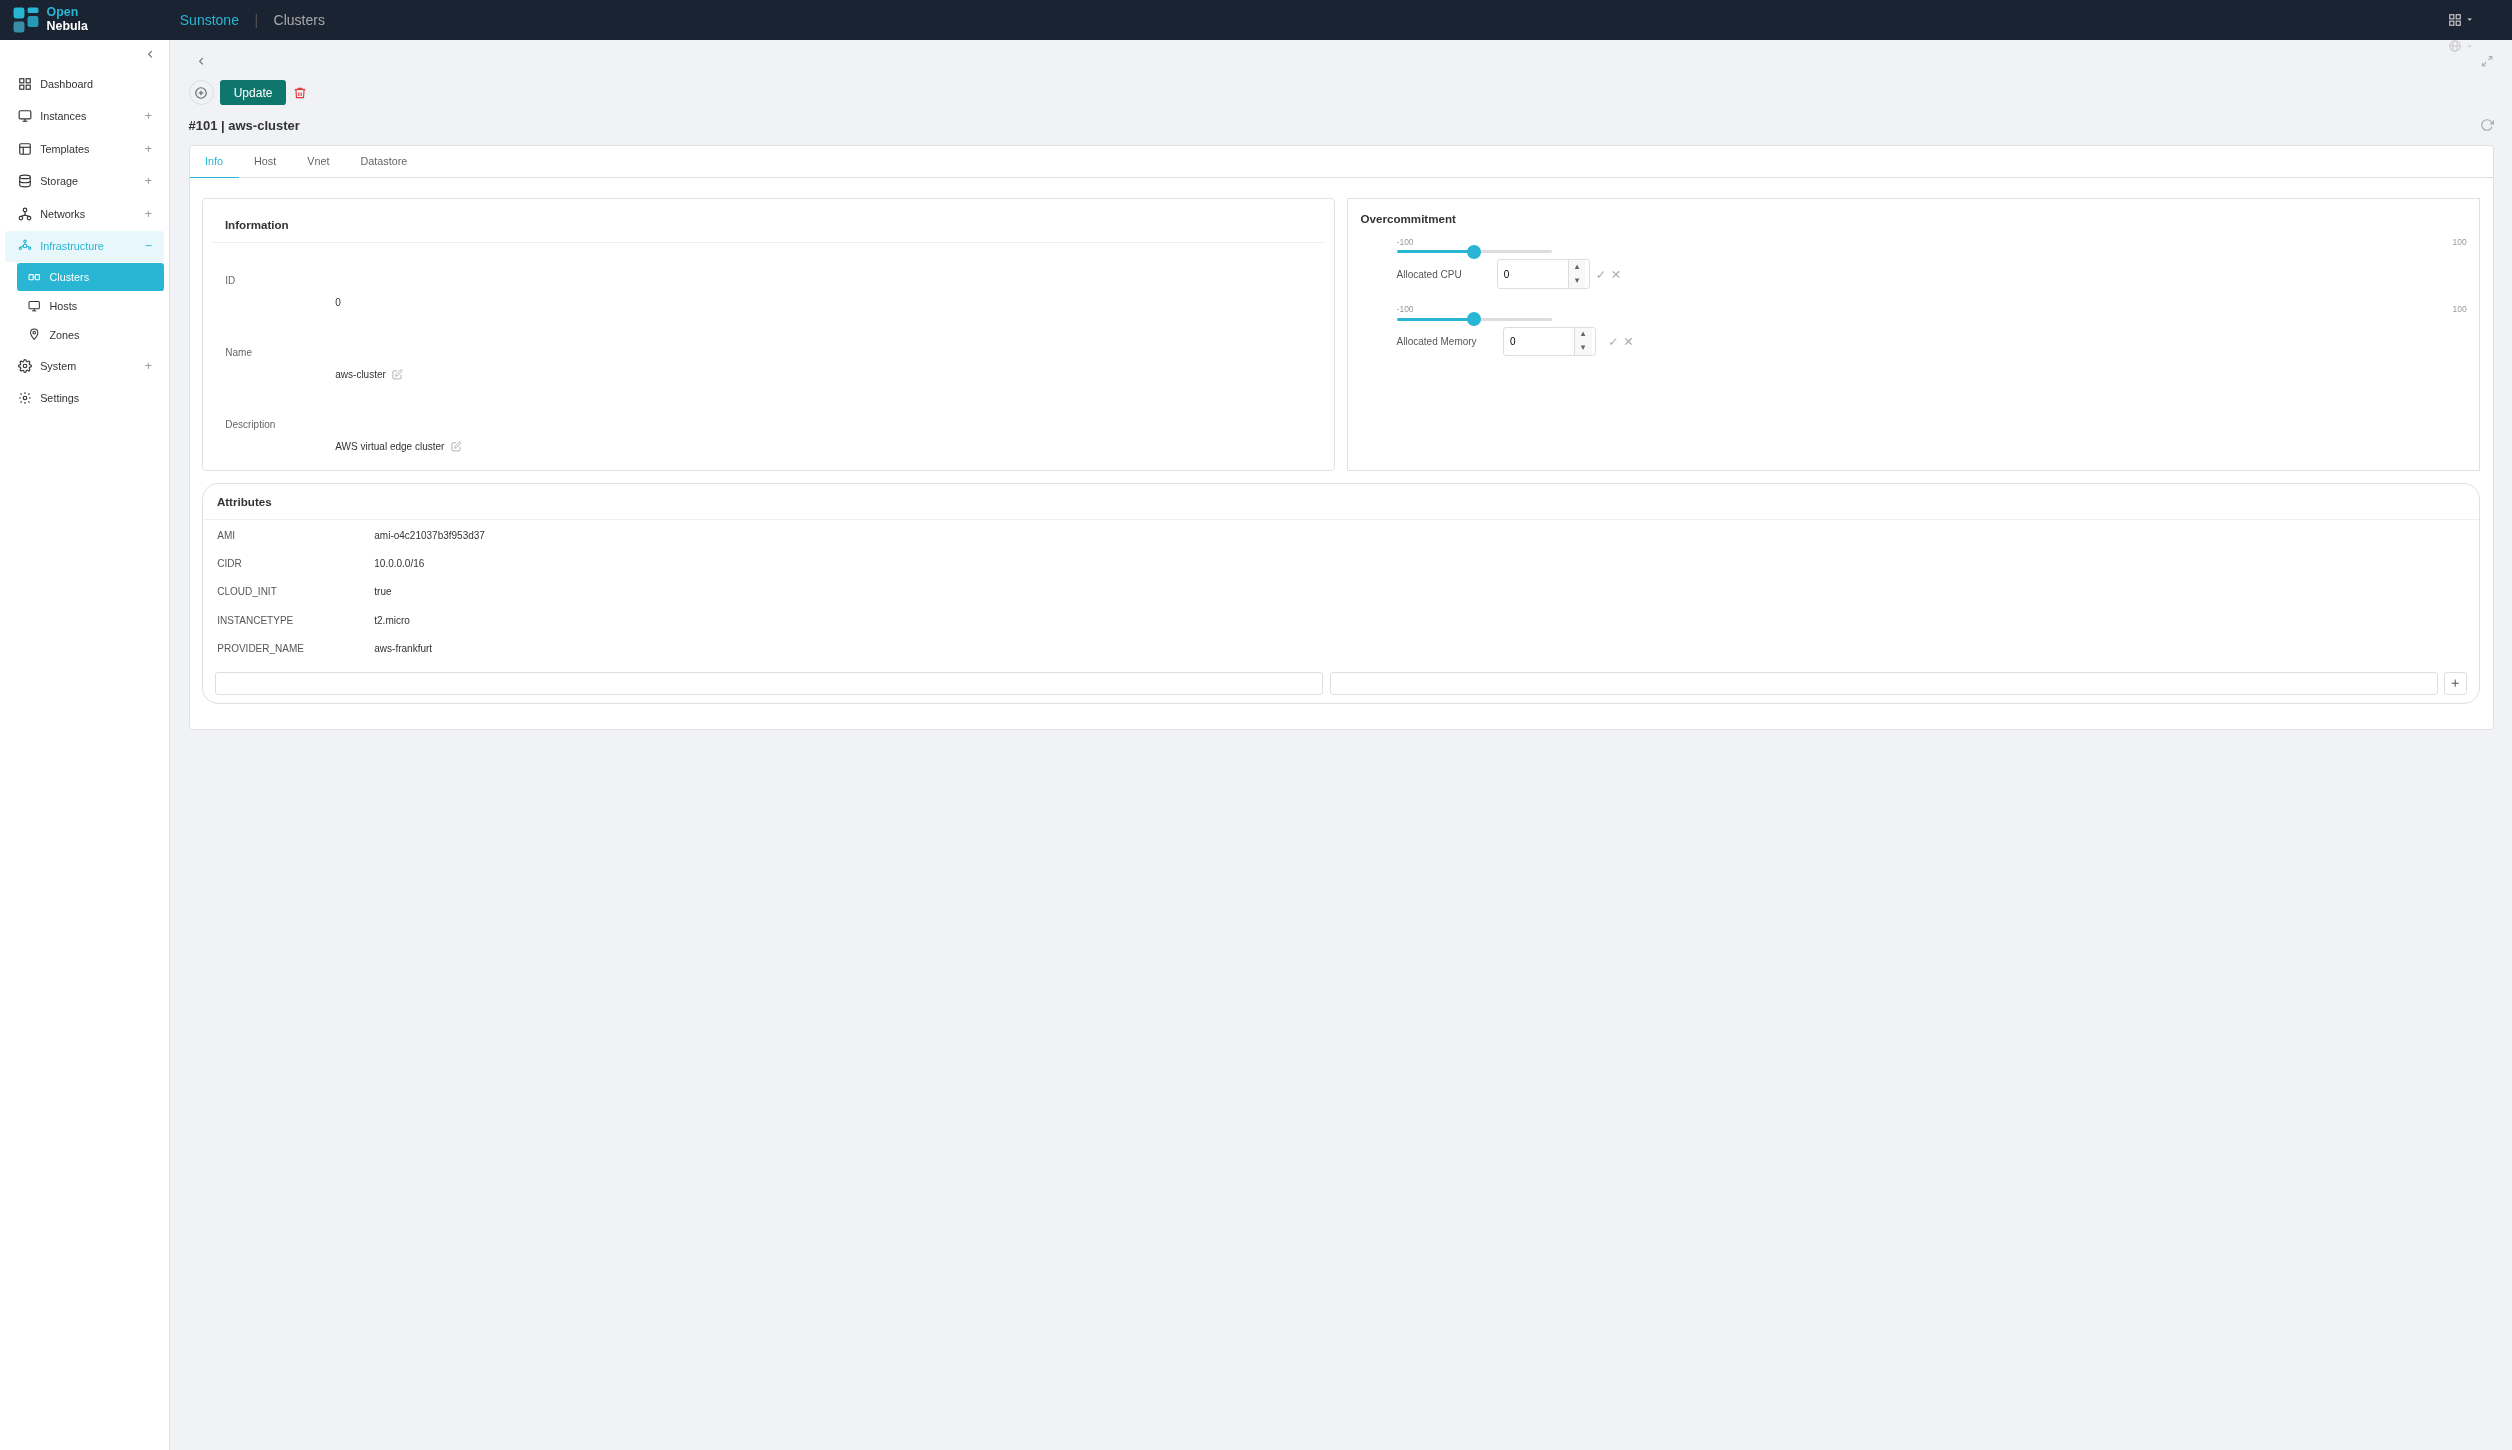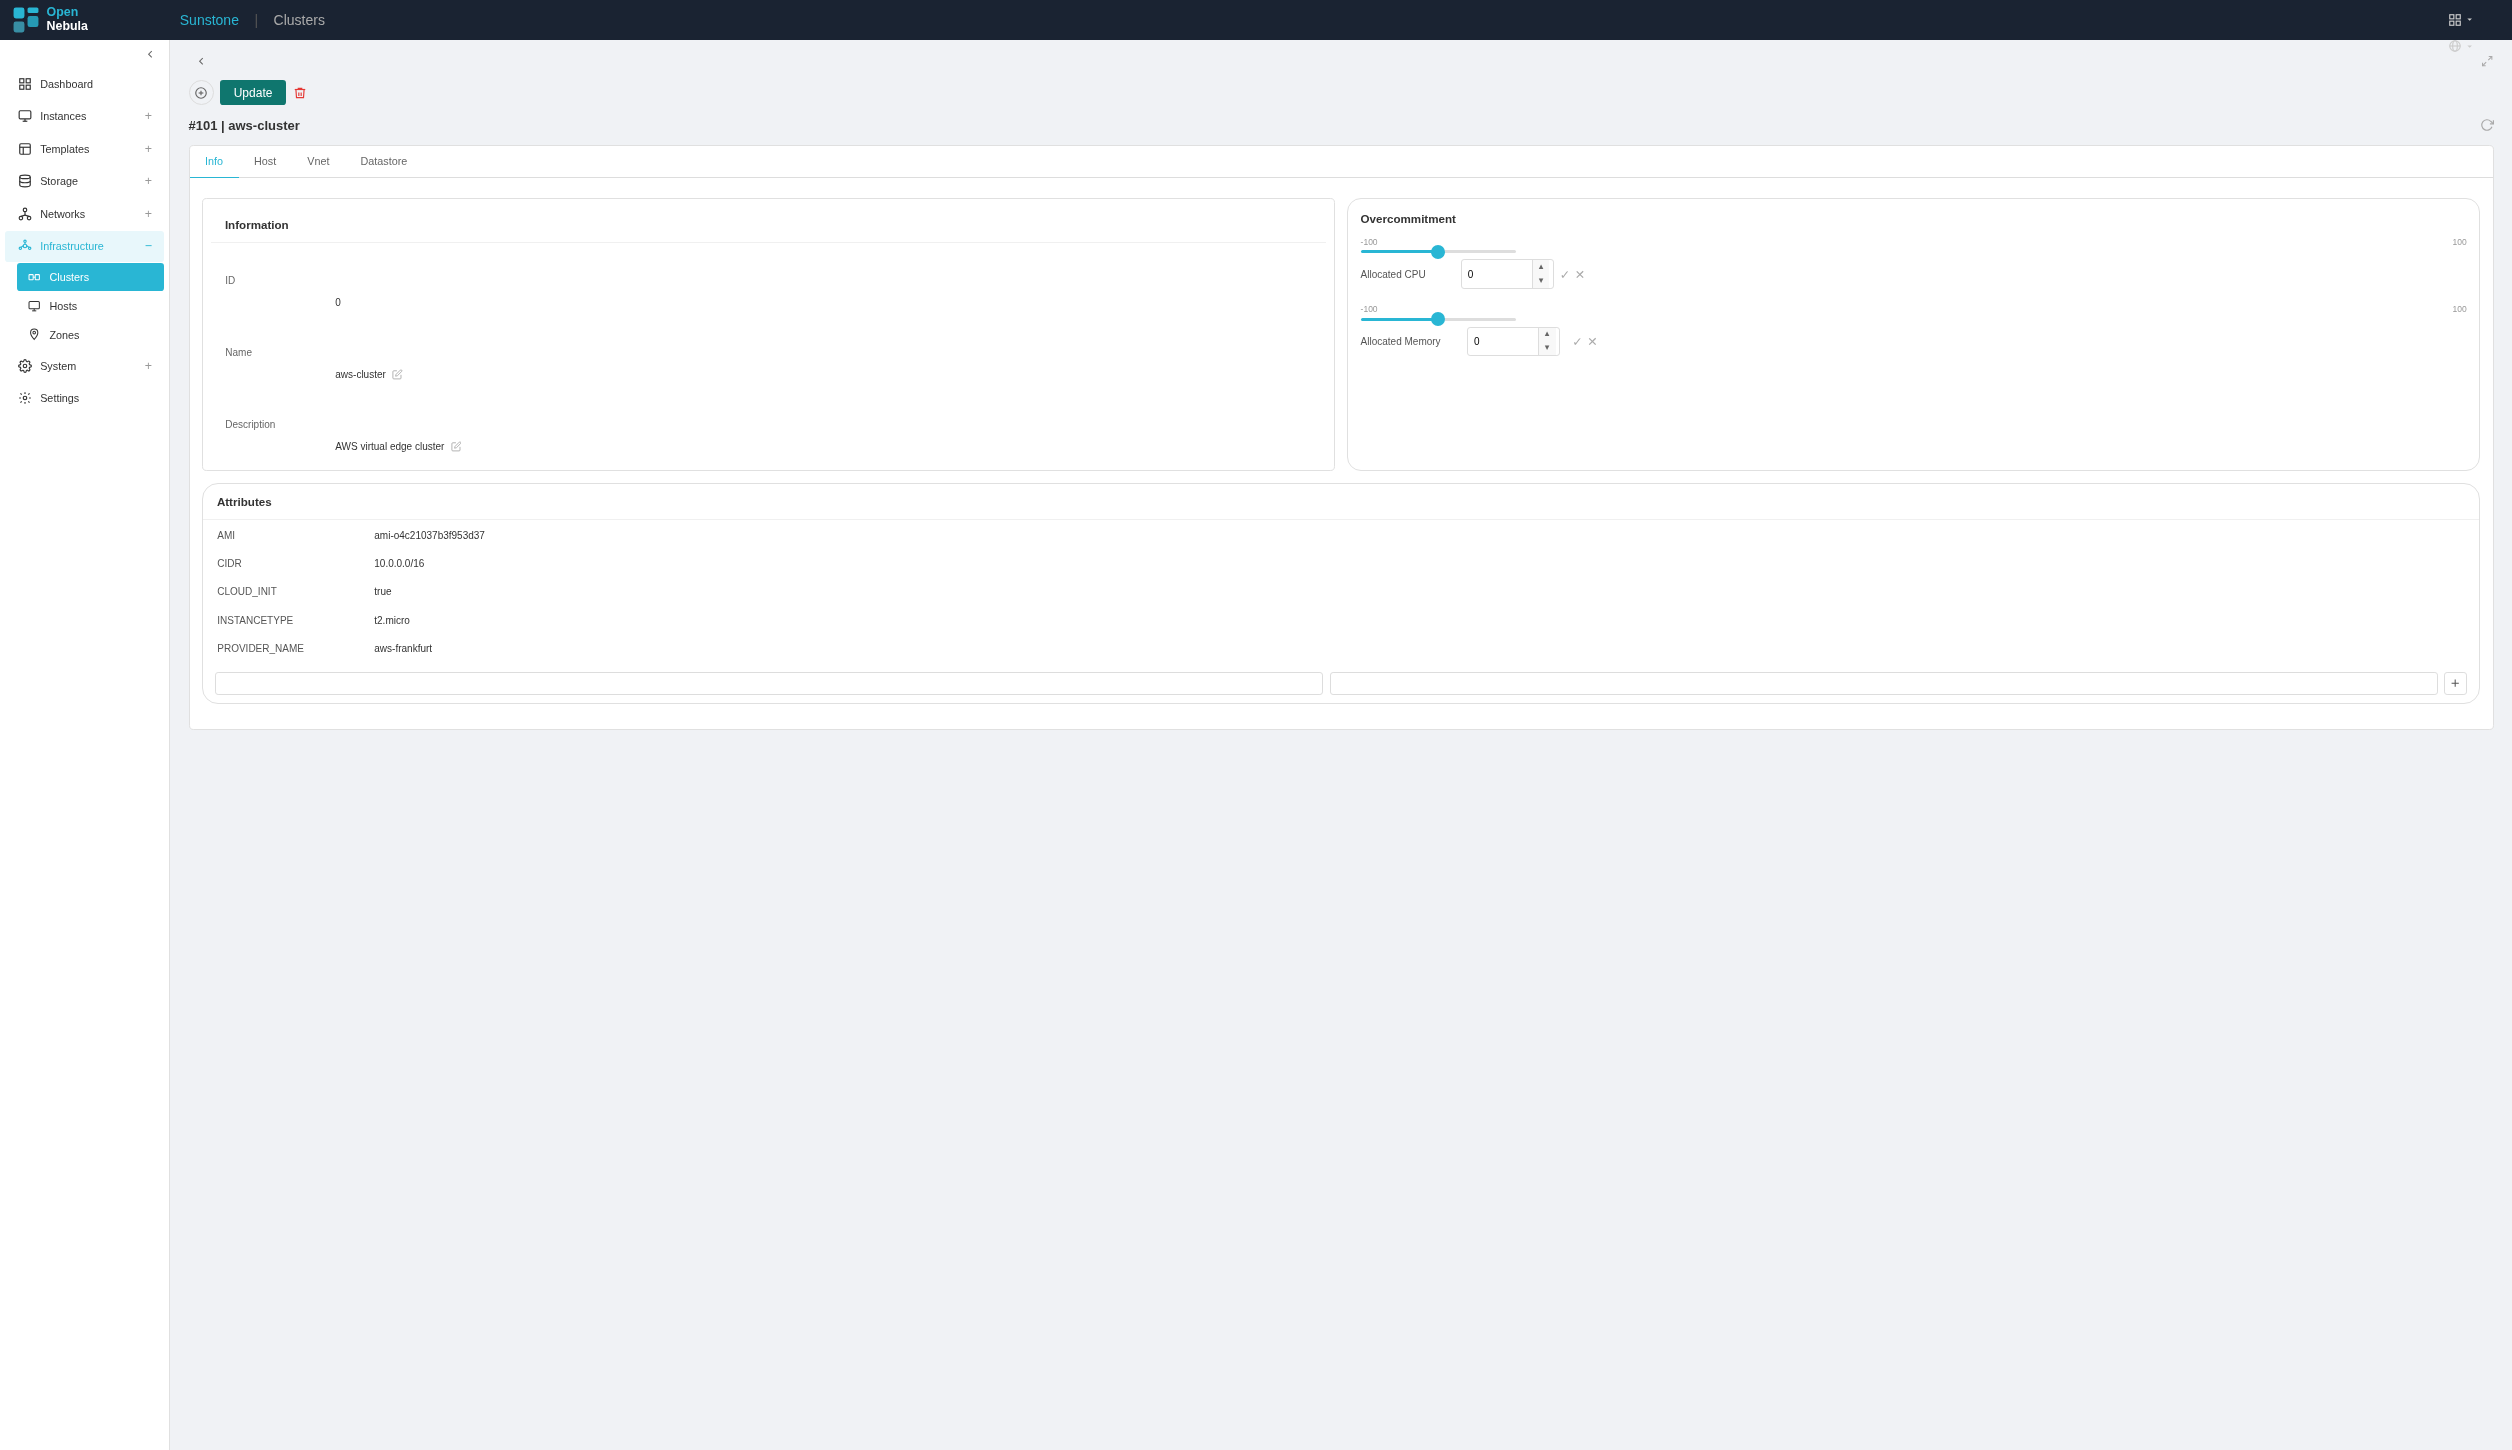--- a/index.html
+++ b/index.html
@@ -54,22 +54,22 @@
     .info-card { background: white; border-radius: 4.6px; border: 0.8px solid #e0e0e0; padding: 8px; }
     .info-table { width: 100%; }
     .info-table tr { border-bottom: 0.8px solid #f5f5f5; }
     .info-table tr:last-child { border-bottom: none; }
     .info-table td { padding: 7.7px 12.4px; vertical-align: middle; margin-top: 44px; }
     .info-table td:first-child { color: #666; font-size: 10px; width: 108px; }
     .info-table td:last-child { color: #333; font-size: 10px; display: flex; align-items: center; gap: 6.2px; }
     .edit-icon { color: #aaa; cursor: pointer; font-size: 10.8px; }
 
     
-    .overcommit-card { background: white; border-radius: 14px; border: 0.8px solid #e0e0e0; padding: 12.4px; }
-    .overcommit-section { margin-bottom: 15.5px; }
+    .overcommit-card { background: white; border-radius: 0; border: 0.8px solid #e0e0e0; padding: 12.4px; }
+    .overcommit-section { margin-bottom: 15.5px; margin-left: 36px; }
     .slider-labels { display: flex; justify-content: space-between; font-size: 8.5px; color: #999; margin-bottom: 3.1px; }
     input[type=range] { -webkit-appearance: none; width: 155px; height: 3.1px; border-radius: 1.5px; background: linear-gradient(to right, #29b6d4 50%, #ddd 50%); outline: none; cursor: pointer; }
     input[type=range]::-webkit-slider-thumb { -webkit-appearance: none; width: 14px; height: 14px; border-radius: 50%; background: #29b6d4; cursor: pointer; }
     .number-input-wrap { display: flex; align-items: center; border: 0.8px solid #ddd; border-radius: 3.1px; overflow: hidden; width: 93px; }
     .number-input { border: none; outline: none; padding: 4.6px 6.2px; font-size: 10px; width: 70px; }
     .number-spinners { display: flex; flex-direction: column; border-left: 0.8px solid #ddd; }
     .spinner-btn { background: #f8f8f8; border: none; cursor: pointer; font-size: 7.7px; padding: 1.5px 4.6px; line-height: 1.4; color: #666; }
     .action-icons { display: flex; gap: 4.6px; align-items: center; margin-left: 6.2px; }
     .check-icon { color: #aaa; cursor: pointer; font-size: 12.4px; }
     .x-icon { color: #aaa; cursor: pointer; font-size: 12.4px; }

